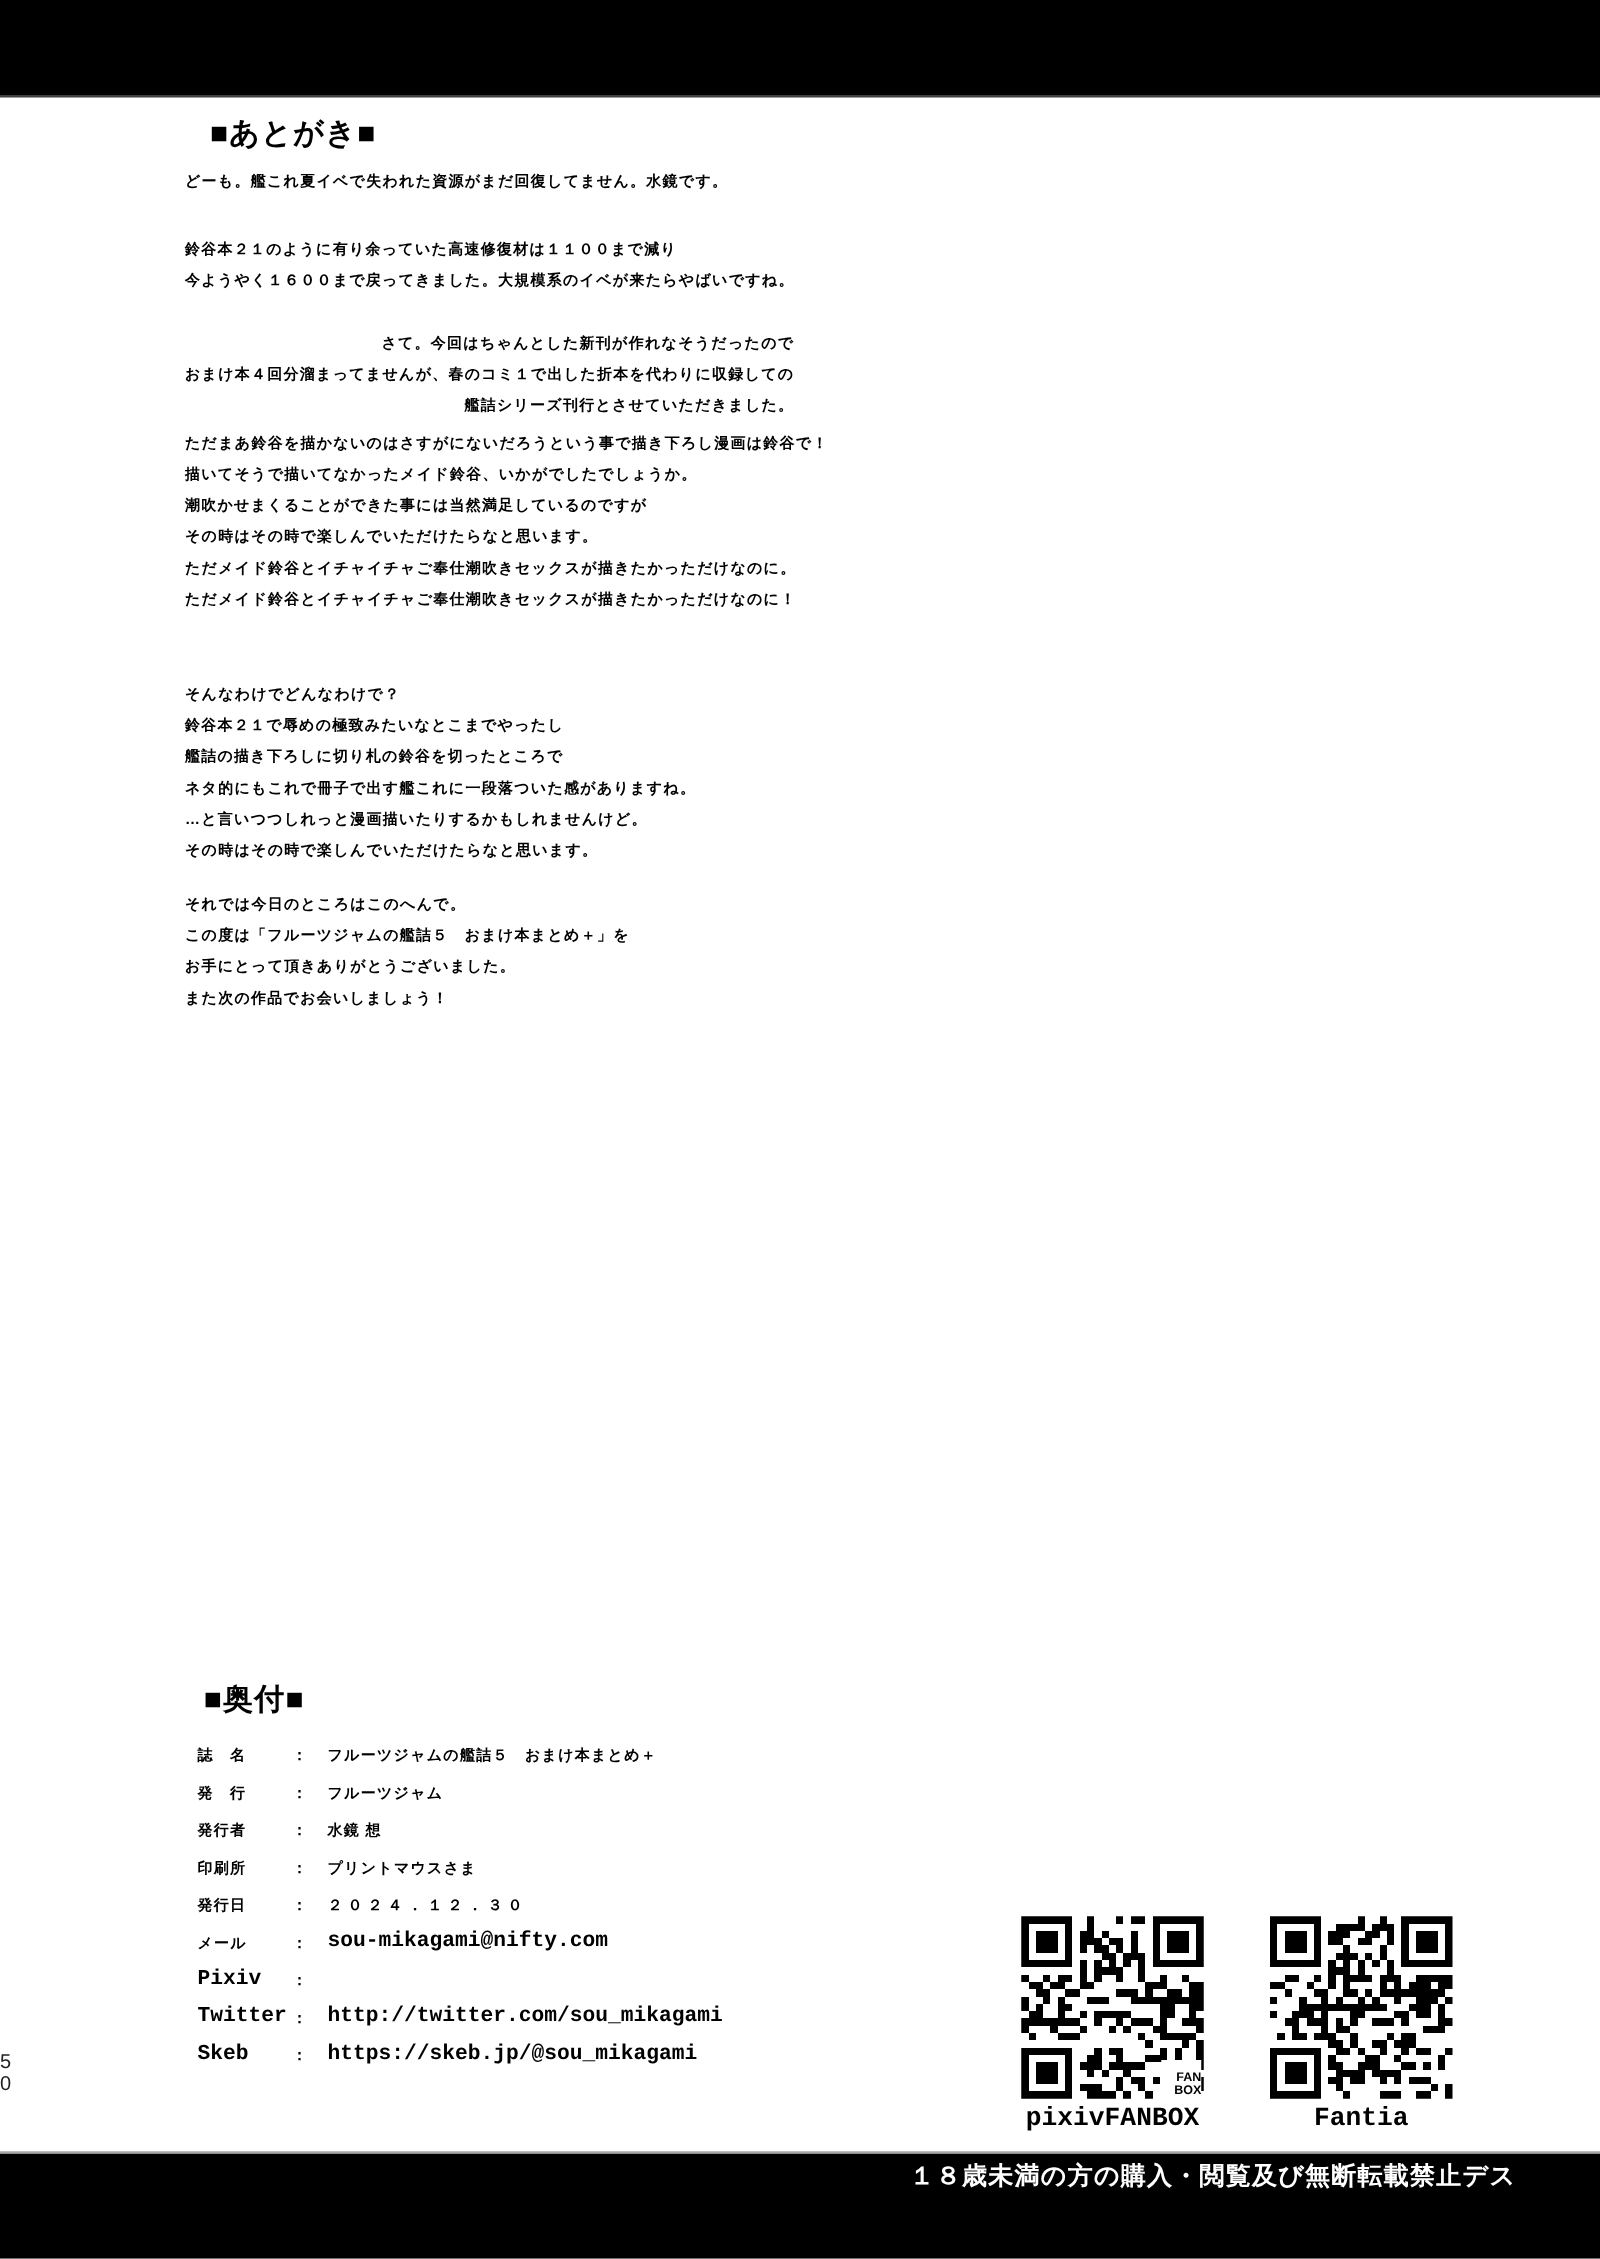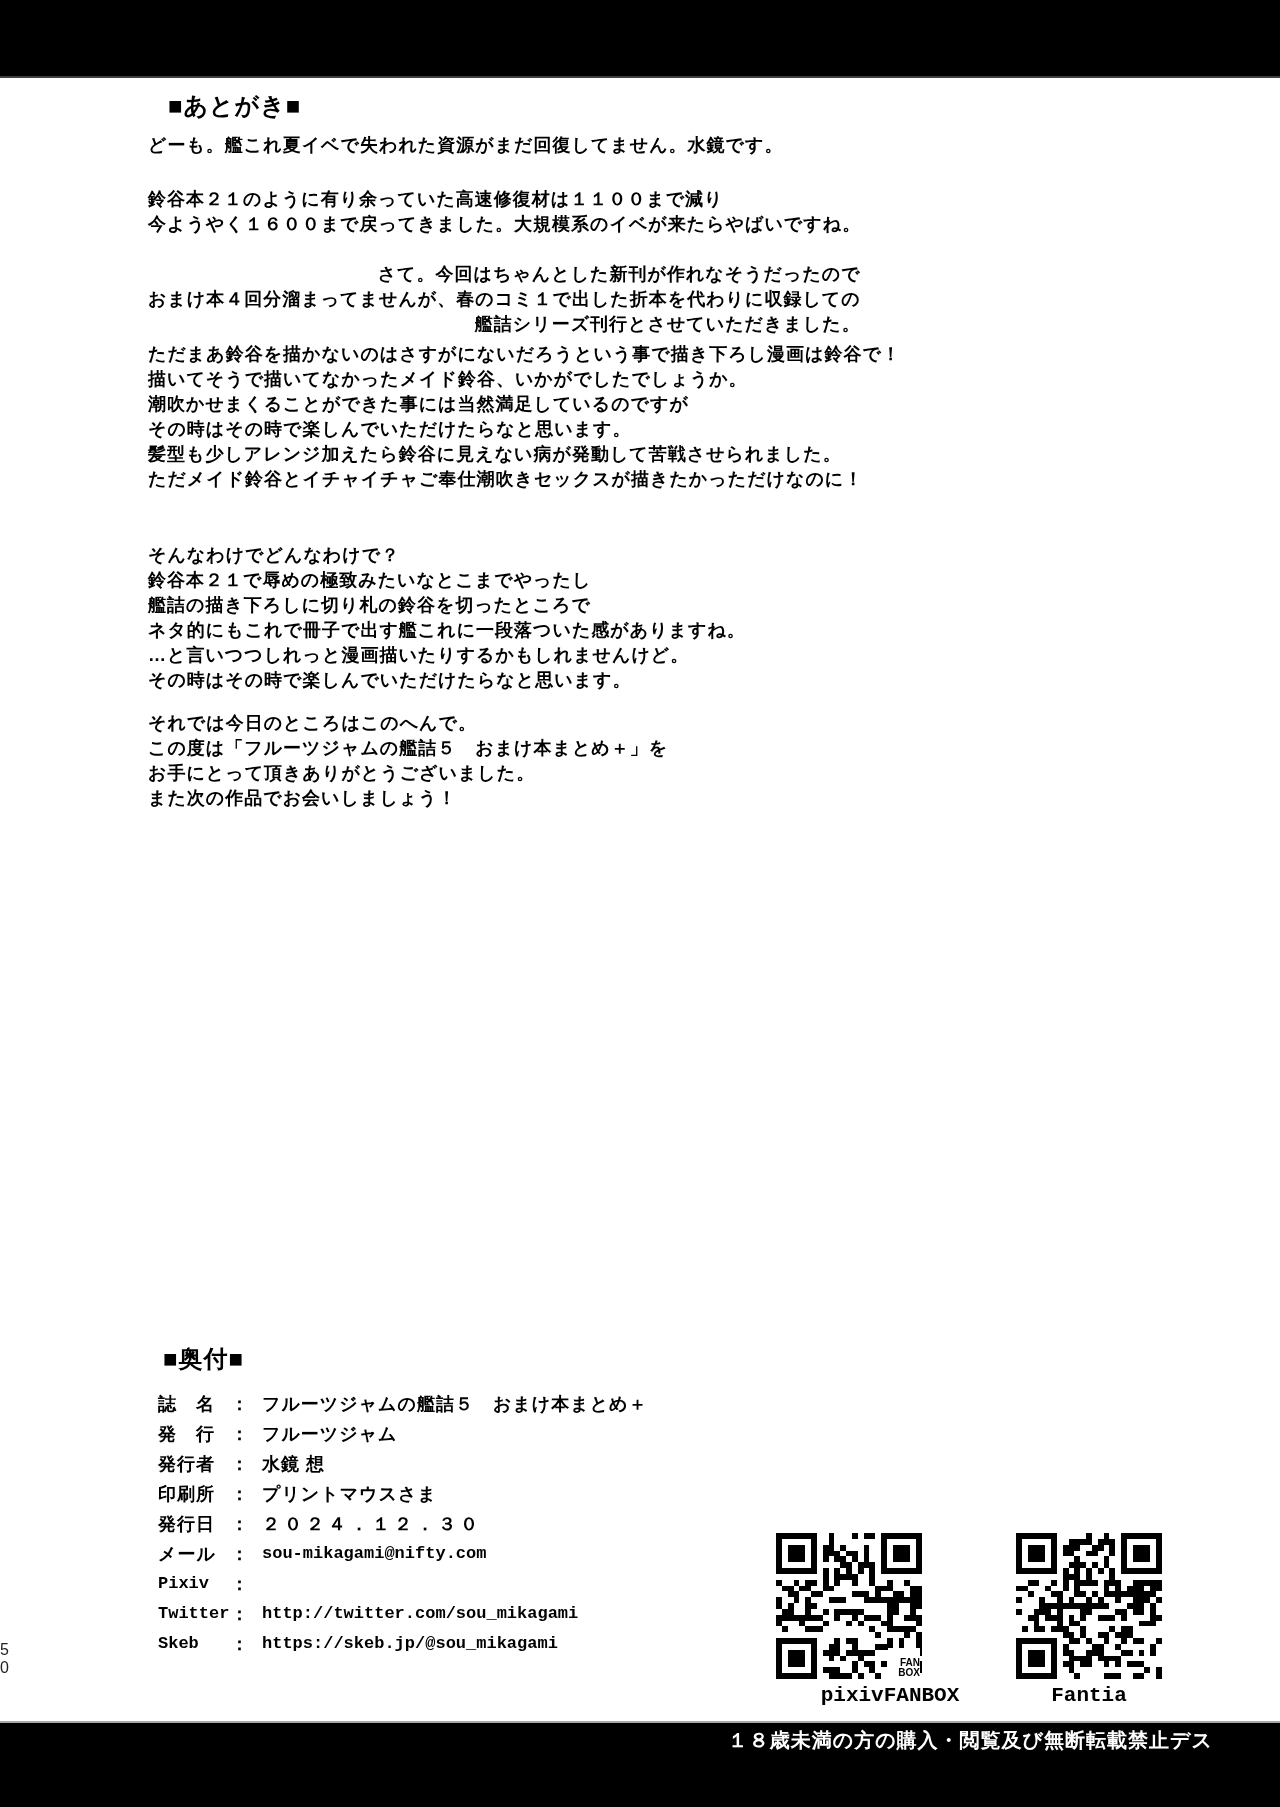--- a/index.html
+++ b/index.html
@@ -7,21 +7,21 @@
     width:1280px;height:1807px;position:relative;background:#ffffff;
     font-family:"Liberation Sans", sans-serif;overflow:hidden;
   }
   .abs{position:absolute;}
   
   .topbar{left:0;top:0;width:1280px;height:76px;background:#000;}
   .topbar-edge{left:0;top:76px;width:1280px;height:2px;background:#3f3f3f;}
   .botbar-edge{left:0;top:1721px;width:1280px;height:2px;background:#a8a8a8;}
   .botbar{left:0;top:1723px;width:1280px;height:84px;background:#000;}
   
-  .jp{font-weight:700;color:#000;font-size:18px;letter-spacing:1px;}
+  .jp{font-weight:700;color:#000;font-size:12px;letter-spacing:1px;}
   .heading{font-size:24px;}
   .para .line{height:25px;line-height:25px;white-space:pre;}
   
   .c-row{display:flex;align-items:flex-start;height:30px;line-height:24px;}
   .c-label{width:70px;flex:0 0 auto;}
   .c-colon{width:24px;flex:0 0 auto;text-align:center;}
   .c-value{margin-left:10px;white-space:pre;}
   .mono{font-family:"Liberation Mono", monospace;font-weight:700;font-size:17px;letter-spacing:0;}
   .date-spaced{letter-spacing:4px;}
   
@@ -58,21 +58,21 @@
 <div class="abs jp para" style="left:148px;top:262px;text-align:right;">
   <div class="line">さて。今回はちゃんとした新刊が作れなそうだったので</div>
   <div class="line">おまけ本４回分溜まってませんが、春のコミ１で出した折本を代わりに収録しての</div>
   <div class="line">艦詰シリーズ刊行とさせていただきました。</div>
 </div>
 <div class="abs jp para" style="left:148px;top:342px;">
   <div class="line">ただまあ鈴谷を描かないのはさすがにないだろうという事で描き下ろし漫画は鈴谷で！</div>
   <div class="line">描いてそうで描いてなかったメイド鈴谷、いかがでしたでしょうか。</div>
   <div class="line">潮吹かせまくることができた事には当然満足しているのですが</div>
   <div class="line">その時はその時で楽しんでいただけたらなと思います。</div>
-  <div class="line">髪型も少しアレンジ加えたら鈴谷に見えない病が発動して苦戦させられました。</div>
+  <div class="line">ただメイド鈴谷とイチャイチャご奉仕潮吹きセックスが描きたかっただけなのに。</div>
   <div class="line">ただメイド鈴谷とイチャイチャご奉仕潮吹きセックスが描きたかっただけなのに！</div>
 </div>
 <div class="abs jp para" style="left:148px;top:543px;">
   <div class="line">そんなわけでどんなわけで？</div>
   <div class="line">鈴谷本２１で辱めの極致みたいなとこまでやったし</div>
   <div class="line">艦詰の描き下ろしに切り札の鈴谷を切ったところで</div>
   <div class="line">ネタ的にもこれで冊子で出す艦これに一段落ついた感がありますね。</div>
   <div class="line">…と言いつつしれっと漫画描いたりするかもしれませんけど。</div>
   <div class="line">その時はその時で楽しんでいただけたらなと思います。</div>
 </div>
@@ -125,21 +125,21 @@
     <span class="jp c-colon">：</span>
     <span class="mono c-value" style="line-height:24px;">http://twitter.com/sou_mikagami</span>
   </div>
   <div class="c-row">
     <span class="mono c-label" style="line-height:24px;font-family:Liberation Mono, monospace;">Skeb</span>
     <span class="jp c-colon">：</span>
     <span class="mono c-value" style="line-height:24px;">https://skeb.jp/@sou_mikagami</span>
   </div>
 </div>
 
-<div class="abs qr-wrap" style="left:776px;top:1533px;">
+<div class="abs qr-wrap" style="left:817px;top:1533px;">
   <div class="qr">
       <svg viewBox="0 0 25 25" width="100%" height="100%" shape-rendering="crispEdges">
         <g fill="#000">
           <rect x="0" y="0" width="1" height="1"></rect>
           <rect x="0" y="1" width="1" height="1"></rect>
           <rect x="0" y="2" width="1" height="1"></rect>
           <rect x="0" y="3" width="1" height="1"></rect>
           <rect x="0" y="4" width="1" height="1"></rect>
           <rect x="0" y="5" width="1" height="1"></rect>
           <rect x="0" y="6" width="1" height="1"></rect>

